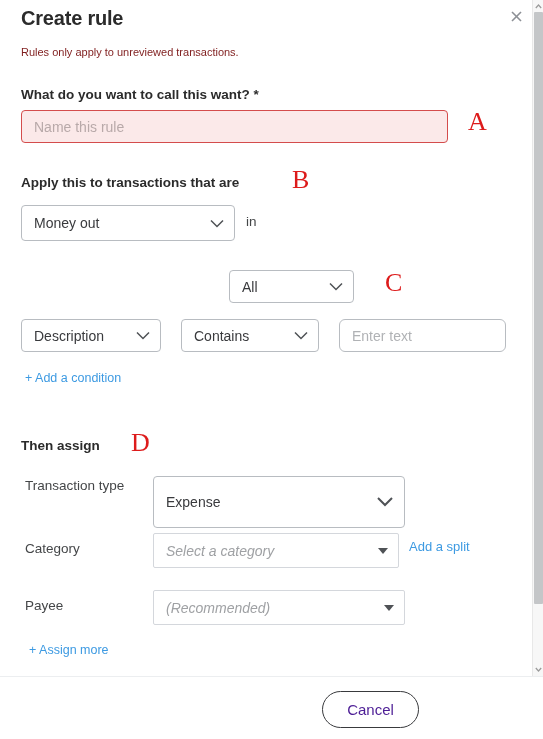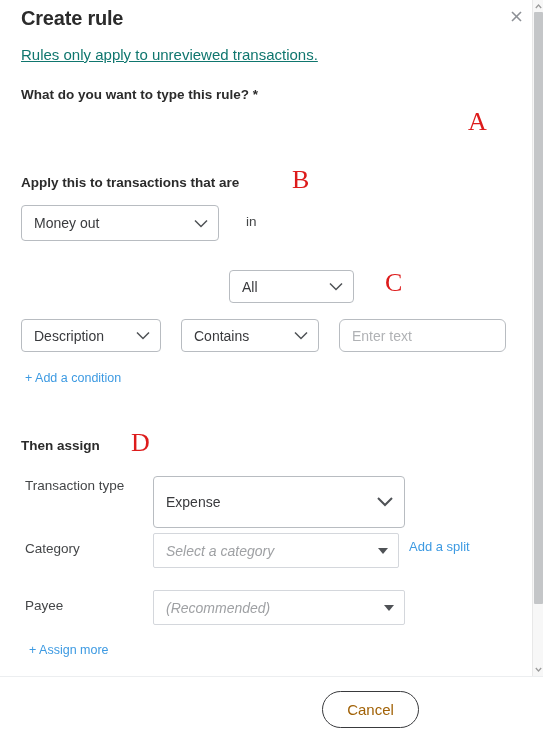--- a/index.html
+++ b/index.html
@@ -67,23 +67,22 @@
     position: absolute;
     left: 21px; top: 7px;
     font-size: 20px;
     font-weight: bold;
     color: #2b2b2b;
     letter-spacing: -0.2px;
   }
   .subtitle {
     position: absolute;
     left: 21px; top: 46px;
-    font-size: 15px;
-    color: #0f766e;
-    text-decoration: underline;
+    font-size: 11px;
+    color: #7f1d1d;
   }
 
   .field-label {
     position: absolute;
     font-size: 13.5px;
     font-weight: bold;
     color: #2b2b2b;
   }
   .plain-label {
     position: absolute;
@@ -167,21 +166,21 @@
     border-radius: 22px;
     font-size: 15px;
     cursor: pointer;
     user-select: none;
   }
   .btn-cancel {
     left: 322px; top: 14px;
     width: 97px; height: 37px;
     border: 1px solid #393a3d;
     background: #ffffff;
-    color: #a16207;
+    color: #4c1d95;
     font-weight: normal;
   }
   .btn-save {
     left: 434px; top: 14px;
     width: 103px; height: 37px;
     background: #2ca01c;
     color: #ffffff;
     font-weight: bold;
     border: 1px solid #2ca01c;
   }
@@ -196,27 +195,30 @@
     <div class="close-btn">
       <svg width="11" height="11" viewBox="0 0 11 11" aria-hidden="true">
         <line x1="1" y1="1" x2="10" y2="10" stroke="#8d9096" stroke-width="1.6"></line>
         <line x1="10" y1="1" x2="1" y2="10" stroke="#8d9096" stroke-width="1.6"></line>
       </svg>
     </div>
 
     <div class="title">Create rule</div>
     <div class="subtitle">Rules only apply to unreviewed transactions.</div>
 
-    <div class="field-label" style="left:21px; top:87px;">What do you want to type this rule? *</div>
+    <div class="field-label" style="left:21px; top:87px;">What do you want to call this want? *</div>
+    <div class="ctl error" style="left:21px; top:110px; width:427px; height:33px;">
+      <span class="val ph">Name this rule</span>
+    </div>
     <div class="annot" style="left:468px; top:109px;">A</div>
 
     <div class="field-label" style="left:21px; top:175px;">Apply this to transactions that are</div>
     <div class="annot" style="left:292px; top:167px;">B</div>
 
-    <div class="ctl" style="left:21px; top:205px; width:198px; height:36px;">
+    <div class="ctl" style="left:21px; top:205px; width:214px; height:36px;">
       <span class="val">Money out</span>
       <span class="chev">
         <svg width="14" height="9" viewBox="0 0 14 9">
             <polyline points="1,1.5 7,7.5 13,1.5" fill="none" stroke="#4f5256" stroke-width="1.5"></polyline>
           </svg>
       </span>
     </div>
 
     <div class="plain-label" style="left:246px; top:214px;">in</div>
 

